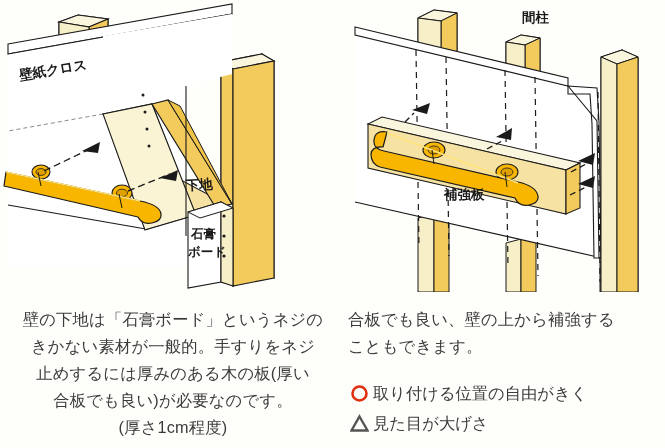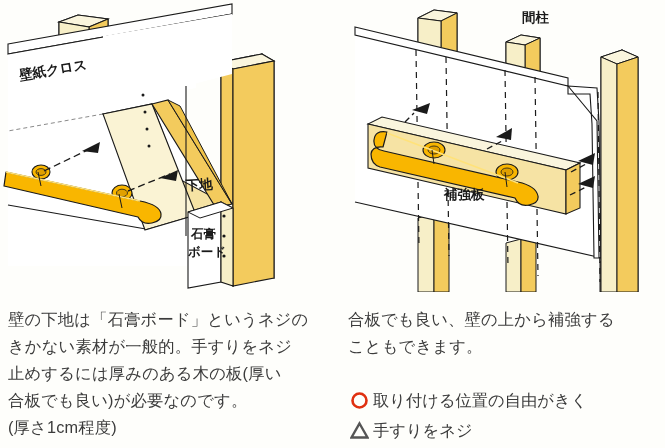--- a/index.html
+++ b/index.html
@@ -35,32 +35,32 @@
     color: #3b3b3b;
     font-size: 16.3px;
     line-height: 27px;
     letter-spacing: 0.2px;
     white-space: pre-line;
   }
   #text-left {
     left: 8px;
     top: 306px;
     width: 330px;
+    text-align: center;
   }
   #text-right {
     left: 348px;
     top: 306px;
     width: 312px;
   }
   .bullets {
     position: absolute;
     left: 348px;
     top: 378px;
     width: 312px;
-    margin-top: 7px;
   }
   .bullet-row {
     display: flex;
     align-items: center;
     height: 30px;
     color: #3b3b3b;
     font-size: 16.3px;
   }
   .bullet-mark {
     width: 23px;
@@ -325,17 +325,17 @@
         </svg>
       </span>
       <span class="bullet-label">取り付ける位置の自由がきく</span>
     </div>
     <div class="bullet-row">
       <span class="bullet-mark">
         <svg width="19" height="19" viewBox="0 0 19 19">
           <polygon points="9.5,2.5 17.5,16.5 1.5,16.5" fill="none" stroke="#555555" stroke-width="2.4" stroke-linejoin="miter"></polygon>
         </svg>
       </span>
-      <span class="bullet-label">手すりをネジ</span>
+      <span class="bullet-label">見た目が大げさ</span>
     </div>
   </div>
 
 </div>
 
 </body></html>

